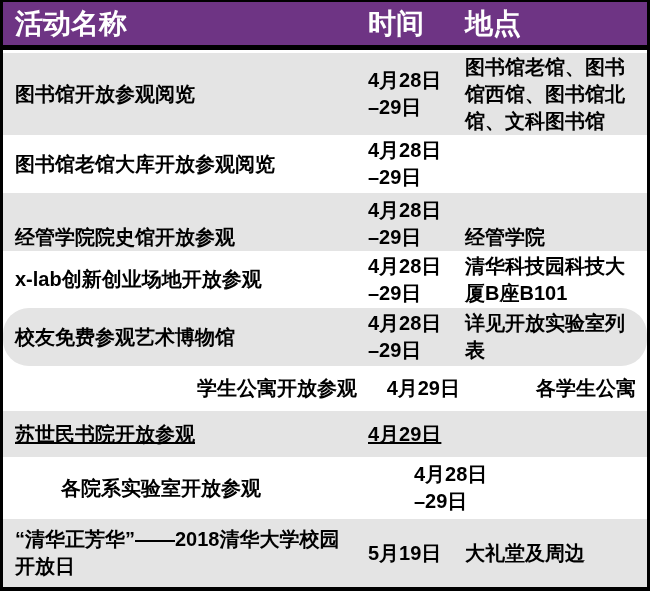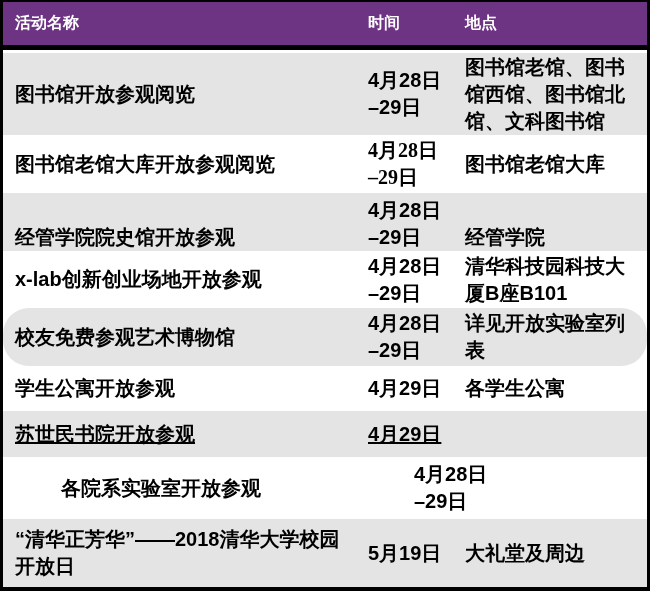--- a/index.html
+++ b/index.html
@@ -25,35 +25,35 @@
     border-right: 3px solid var(--border-color);
   }
   .header-row {
     display: flex;
     align-items: center;
     height: 48px;
     background: var(--header-bg);
     border-bottom: 5px solid var(--border-color);
     color: var(--header-text);
     font-weight: bold;
-    font-size: 16px;
+    font-size: 28px;
   }
   .body { margin-top: 3px; }
   .row {
     display: flex;
     align-items: center;
   }
   .row:nth-child(odd) { background: var(--row-alt-bg); }
   .row:nth-child(even) { background: var(--row-bg); }
   .row:nth-child(1) { min-height: 82px; }
-  .row:nth-child(2) { min-height: 58px; font-family: Liberation Serif, serif; }
+  .row:nth-child(2) { min-height: 58px; }
   .row:nth-child(3) { min-height: 58px; align-items: flex-end; }
   .row:nth-child(4) { min-height: 57px; }
   .row:nth-child(5) { min-height: 58px; border-radius: 26px; }
-  .row:nth-child(6) { min-height: 45px; }
+  .row:nth-child(6) { min-height: 45px; text-align: right; }
   .row:nth-child(7) { min-height: 46px; text-decoration: underline; }
   .row:nth-child(8) { min-height: 62px; padding-left: 46px; }
   .row:nth-child(9) { min-height: 68px; }
   .cell { flex: none; }
   .col-name { width: 360px; padding-left: 12px; padding-right: 6px; }
   .col-time { width: 97px;  padding-left: 5px; }
   .col-loc  { width: 178px; padding-left: 5px; padding-right: 2px; }
   .body .cell {
     font-weight: bold;
     font-size: 20px;
@@ -83,21 +83,20 @@
           <div>–29日</div>
         </div>
         <div class="cell col-loc">图书馆老馆、图书馆西馆、图书馆北馆、文科图书馆</div>
       </div>
       <div class="row">
         <div class="cell col-name">图书馆老馆大库开放参观阅览</div>
         <div class="cell col-time">
           <div>4月28日</div>
           <div>–29日</div>
         </div>
-        <div class="cell col-loc">图书馆老馆大库</div>
       </div>
       <div class="row">
         <div class="cell col-name">经管学院院史馆开放参观</div>
         <div class="cell col-time">
           <div>4月28日</div>
           <div>–29日</div>
         </div>
         <div class="cell col-loc">经管学院</div>
       </div>
       <div class="row">

